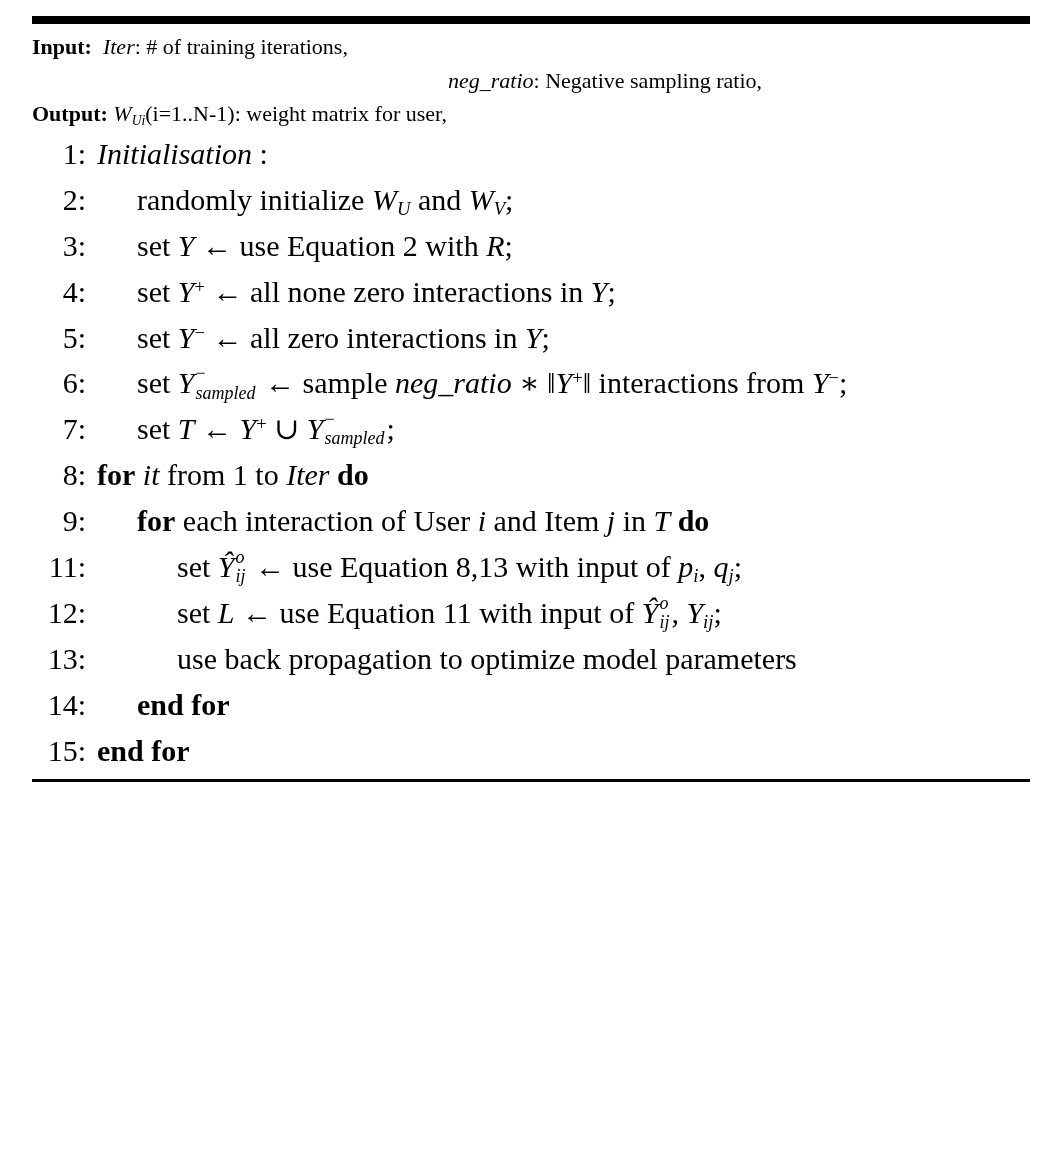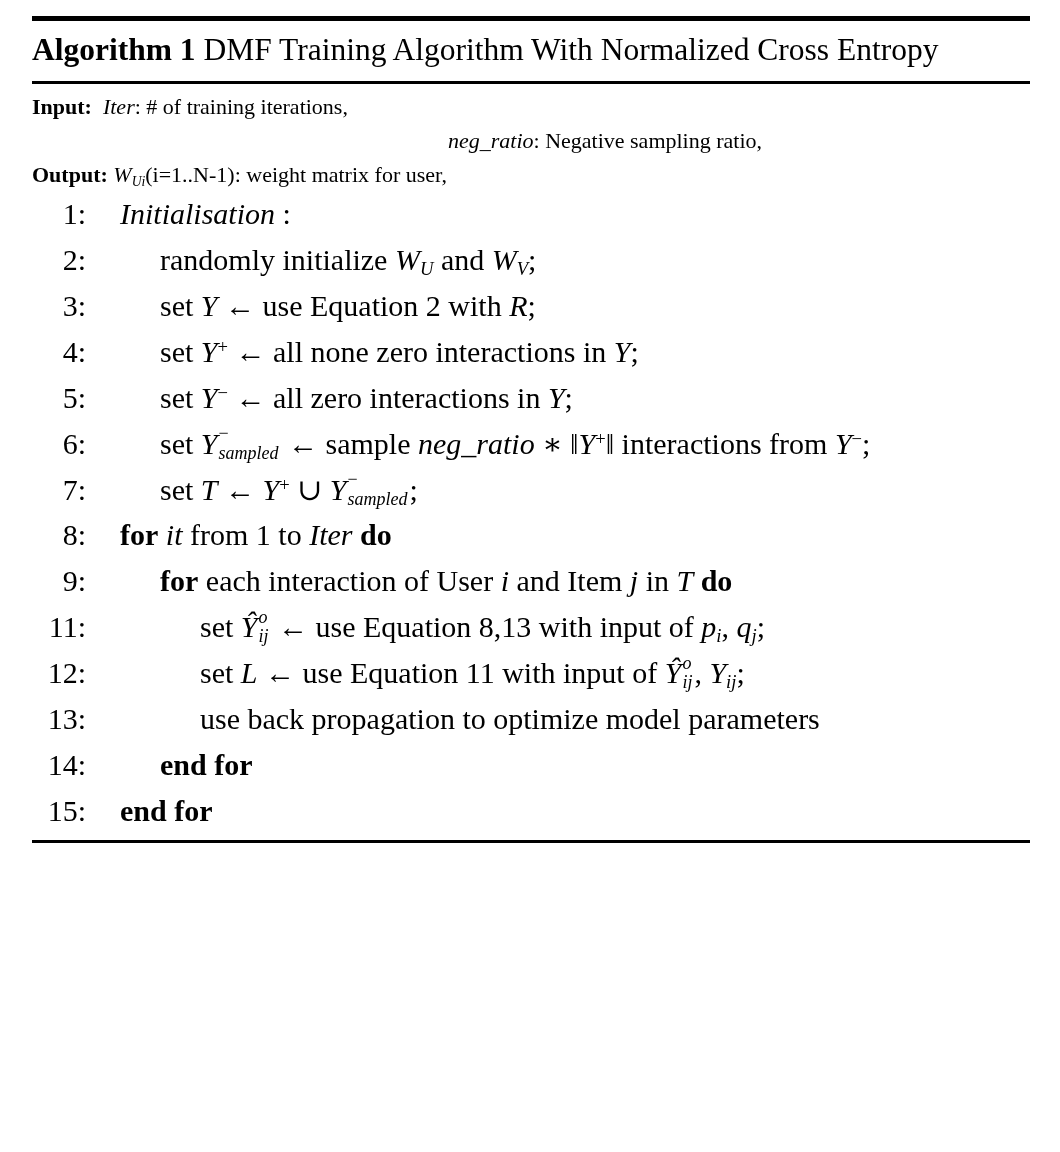--- a/index.html
+++ b/index.html
@@ -23,21 +23,21 @@
   }
   .io-line.cont{padding-left:148px;text-align:center;}
   .steps-block{margin-top:0;}
   .step-row{
     display:flex;align-items:baseline;
     font-size:30px;line-height:1.53;
   }
   .step-num{
     width:54px;flex:none;text-align:right;
   }
-  .step-body{flex:1;margin-left:34px;}
+  .step-body{flex:1;margin-left:11px;}
   .step-body.ind0{text-indent:0;}
   .step-body.ind1{text-indent:40px;}
   .step-body.ind2{text-indent:80px;}
   sub,sup{font-size:0.62em;line-height:0;}
   sub{vertical-align:-0.28em;}
   sup{vertical-align:0.5em;}
   
   .ss{
     display:inline-flex;flex-direction:column;align-items:flex-start;
     vertical-align:middle;line-height:1;
@@ -47,21 +47,20 @@
   }
   .ss .t,.ss .b{display:block;font-size:0.6em;line-height:1.08;}
   b,strong{font-weight:bold;}
   i,em{font-style:italic;}
 </style>
 </head>
 <body>
 
 <div class="page">
   <hr class="rule thick">
-  <div class="algo-title"><b>Algorithm 1</b> DMF Training Algorithm With Normalized Cross Entropy</div>
   <hr class="rule">
 
   <div class="io-block">
       <div class="io-line"><b>Input:</b>&nbsp;&nbsp;<i>Iter</i>: # of training iterations,</div>
       <div class="io-line cont"><i>neg_ratio</i>: Negative sampling ratio,</div>
       <div class="io-line"><b>Output:</b>&nbsp;<i>W<sub>Ui</sub></i>(i=1..N-1): weight matrix for user,</div>
     </div>
 
   <div class="steps-block">
       <div class="step-row">

